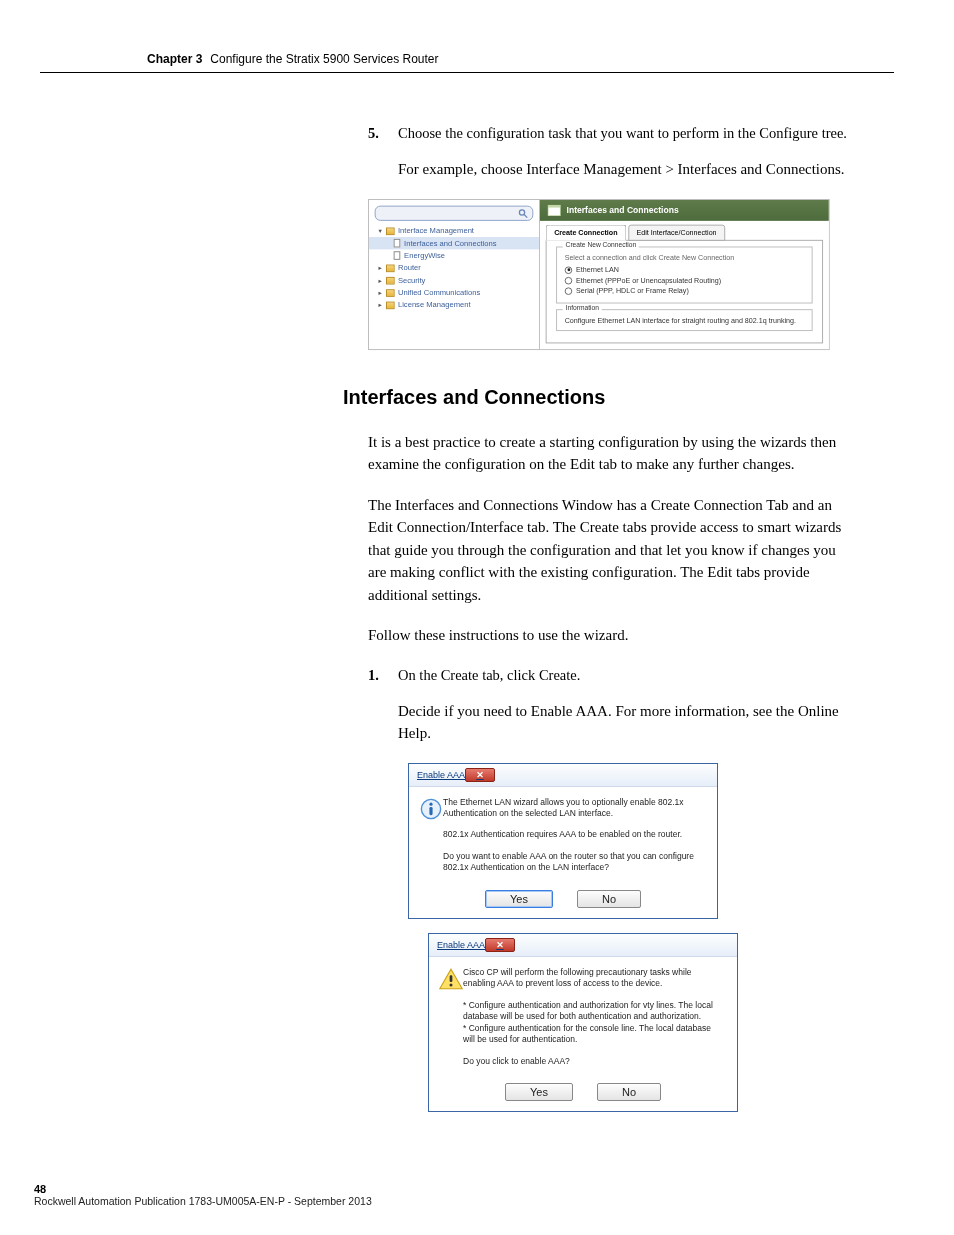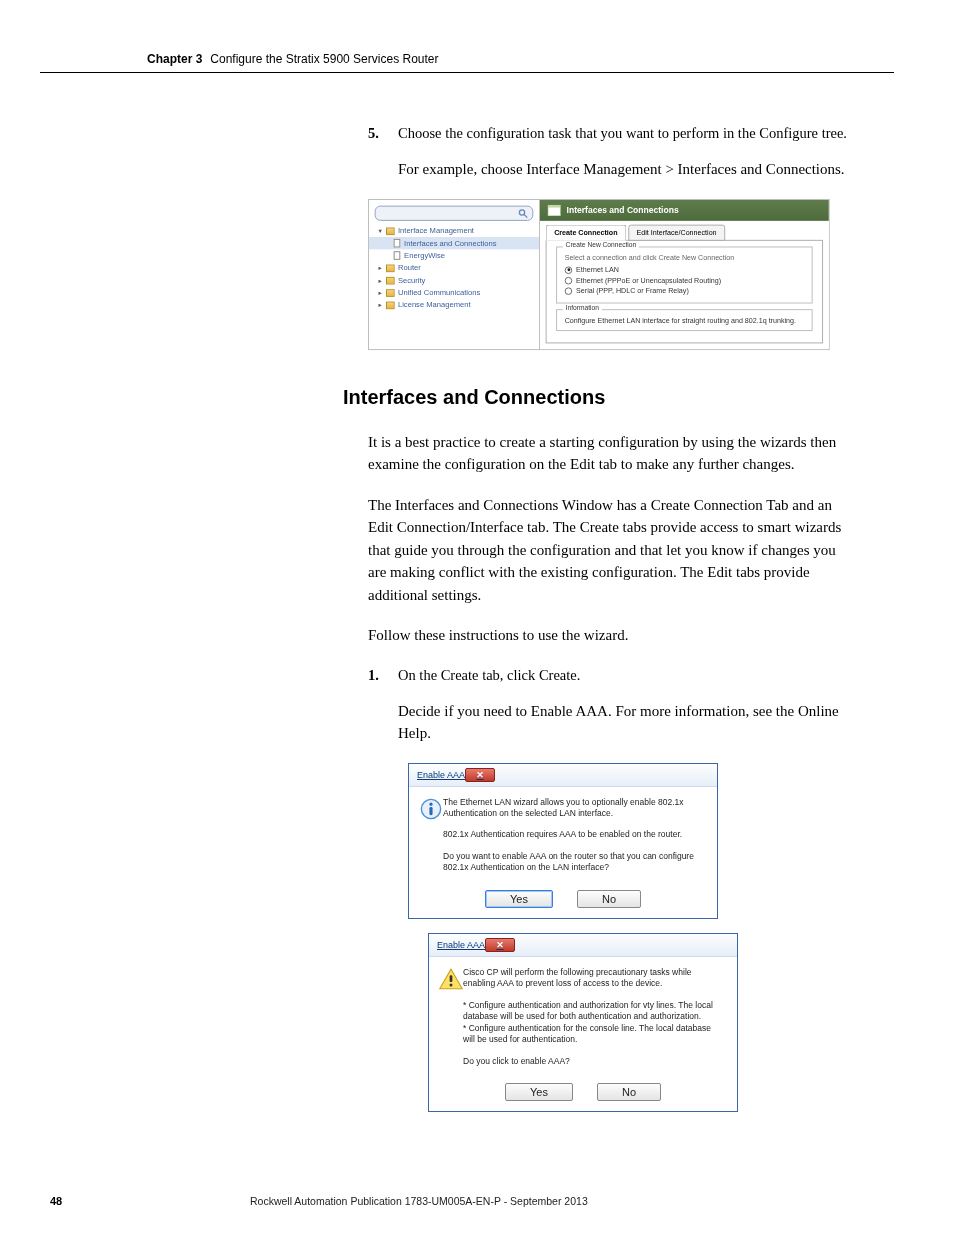--- a/index.html
+++ b/index.html
@@ -225,21 +225,22 @@
     box-shadow: 0 0 0 1px #a5c7f5 inset;
   }
   .footer {
     position: absolute;
     bottom: 28px;
     left: 0;
     width: 100%;
     display: flex;
     font-family: Arial, Helvetica, sans-serif;
     font-size: 11px;
-    padding: 0 80px 0 50px;
+    padding: 0 80px 0 34px;
+    flex-direction: column;
   }
   .footer .pg { font-weight: bold; width: 200px; }
   .footer .pub { flex: 1; text-align: left; color: #222; font-size: 10.5px; }
 </style>
 </head>
 <body>
 
 <div class="header">
   <span class="chap">Chapter 3</span>
   <span>Configure the Stratix 5900 Services Router</span>

